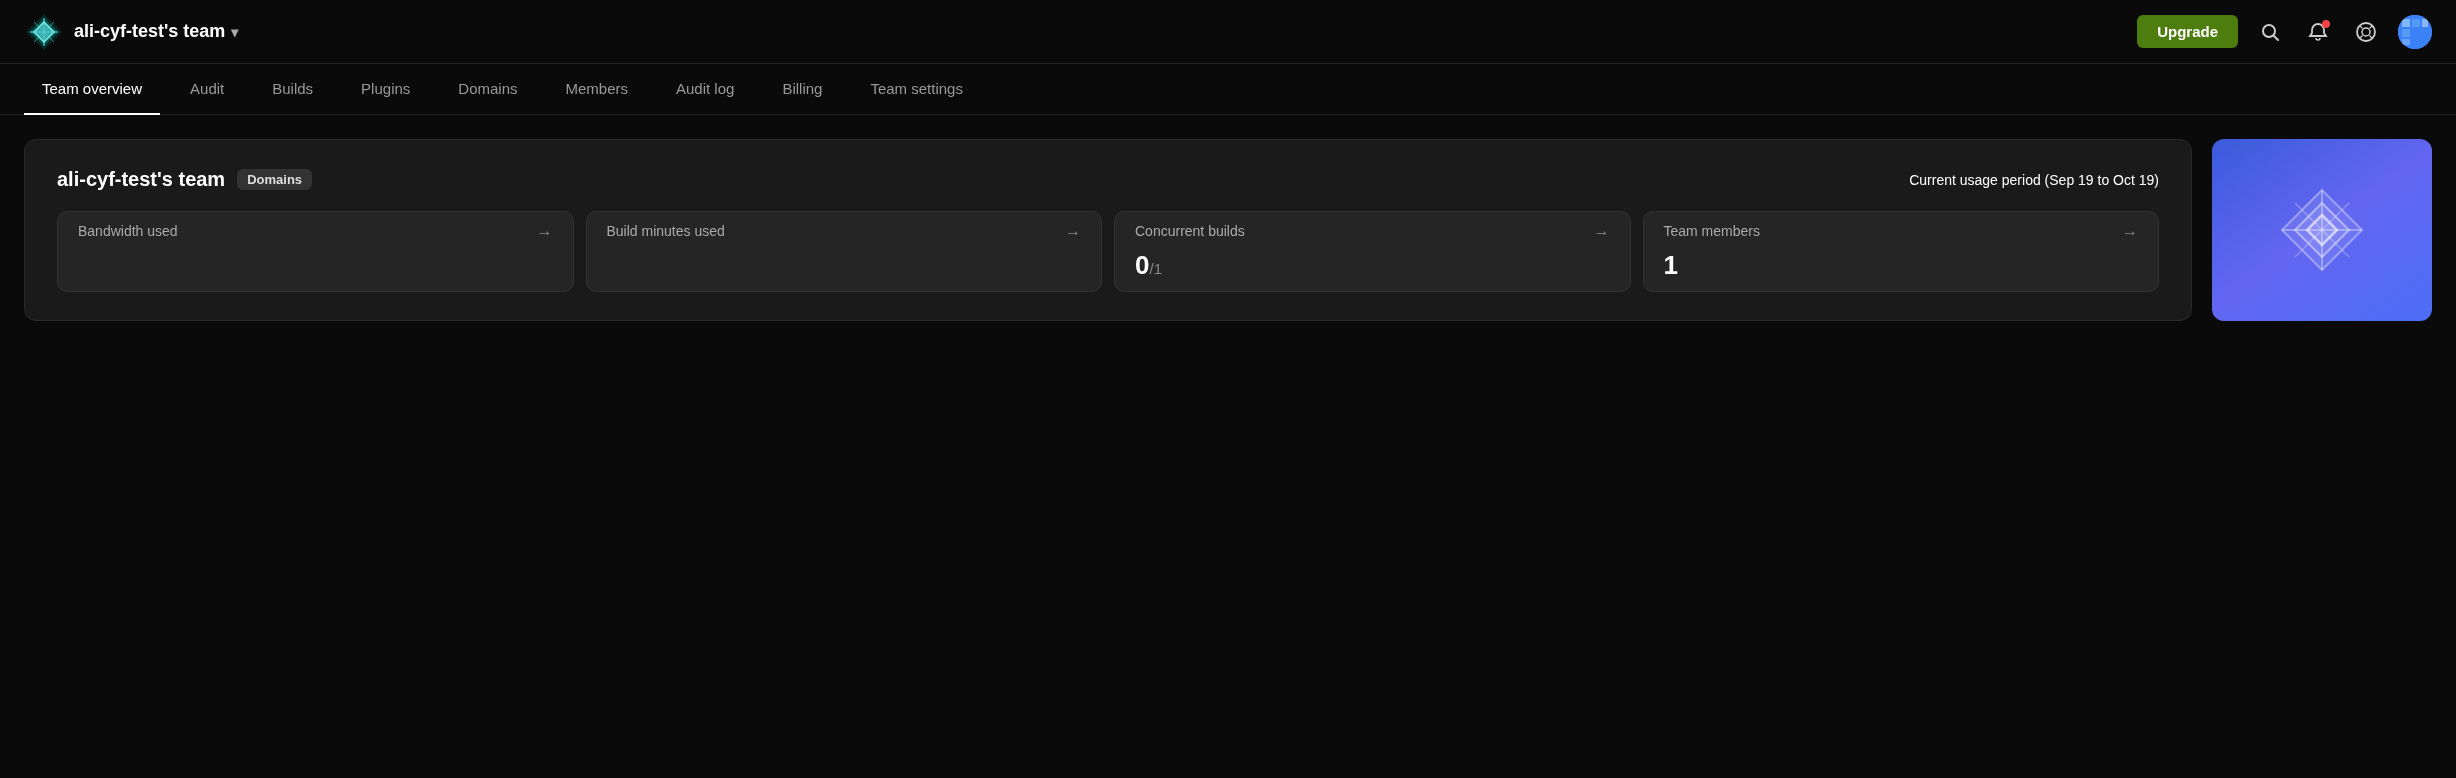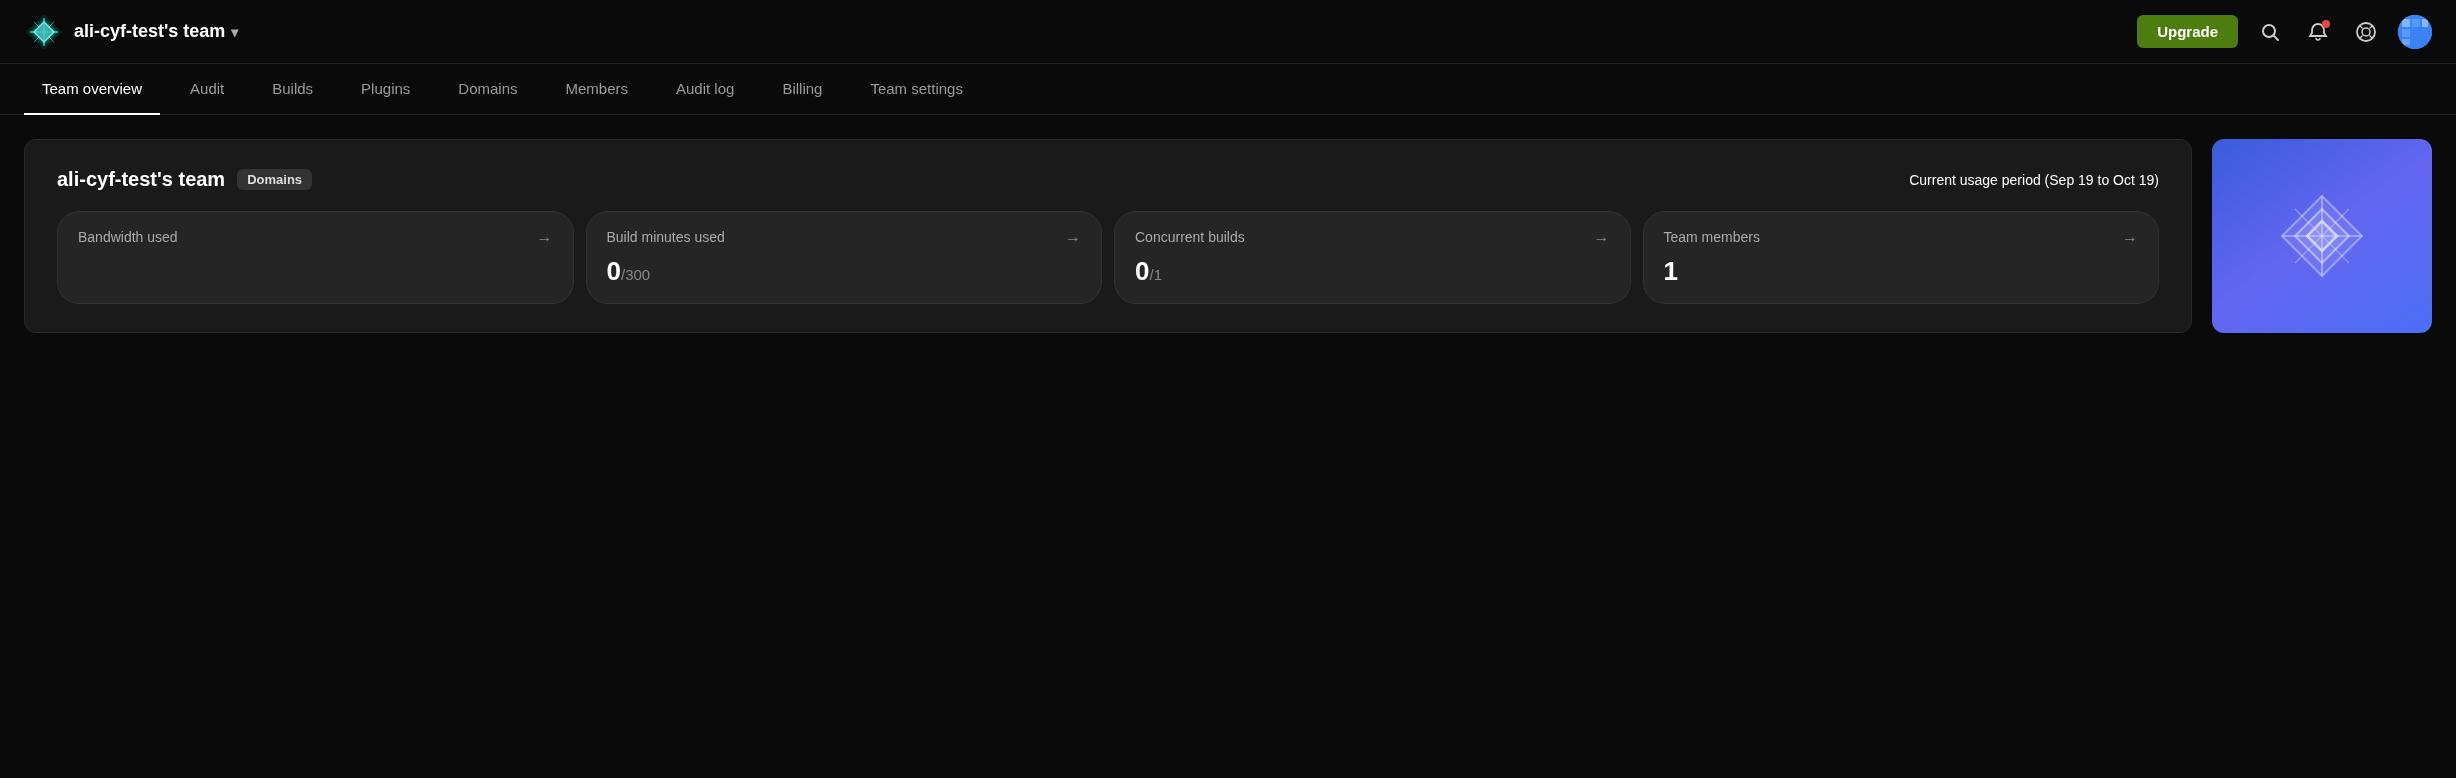--- a/index.html
+++ b/index.html
@@ -161,22 +161,22 @@
     }
 
     
     .stat-cards {
       display: flex;
       gap: 12px;
     }
     .stat-card {
       flex: 1;
       background: #252525;
-      border-radius: 22px;
-      padding: 16px 20px;
+      border-radius: 10px;
+      padding: 10px 20px;
       border: 1px solid #333;
       cursor: pointer;
     }
     .stat-card-header {
       display: flex;
       align-items: center;
       justify-content: space-between;
       font-size: 14px;
       color: #aaa;
       margin-bottom: 10px;
@@ -303,23 +303,20 @@
           <span>Bandwidth used</span>
           <span class="stat-card-arrow">→</span>
         </div>
       </div>
 
       <div class="stat-card">
         <div class="stat-card-header">
           <span>Build minutes used</span>
           <span class="stat-card-arrow">→</span>
         </div>
-        <div class="stat-value">
-          <span>0</span><span class="stat-limit">/300</span>
-        </div>
       </div>
 
       <div class="stat-card">
         <div class="stat-card-header">
           <span>Concurrent builds</span>
           <span class="stat-card-arrow">→</span>
         </div>
         <div class="stat-value">
           <span>0</span><span class="stat-limit">/1</span>
         </div>

